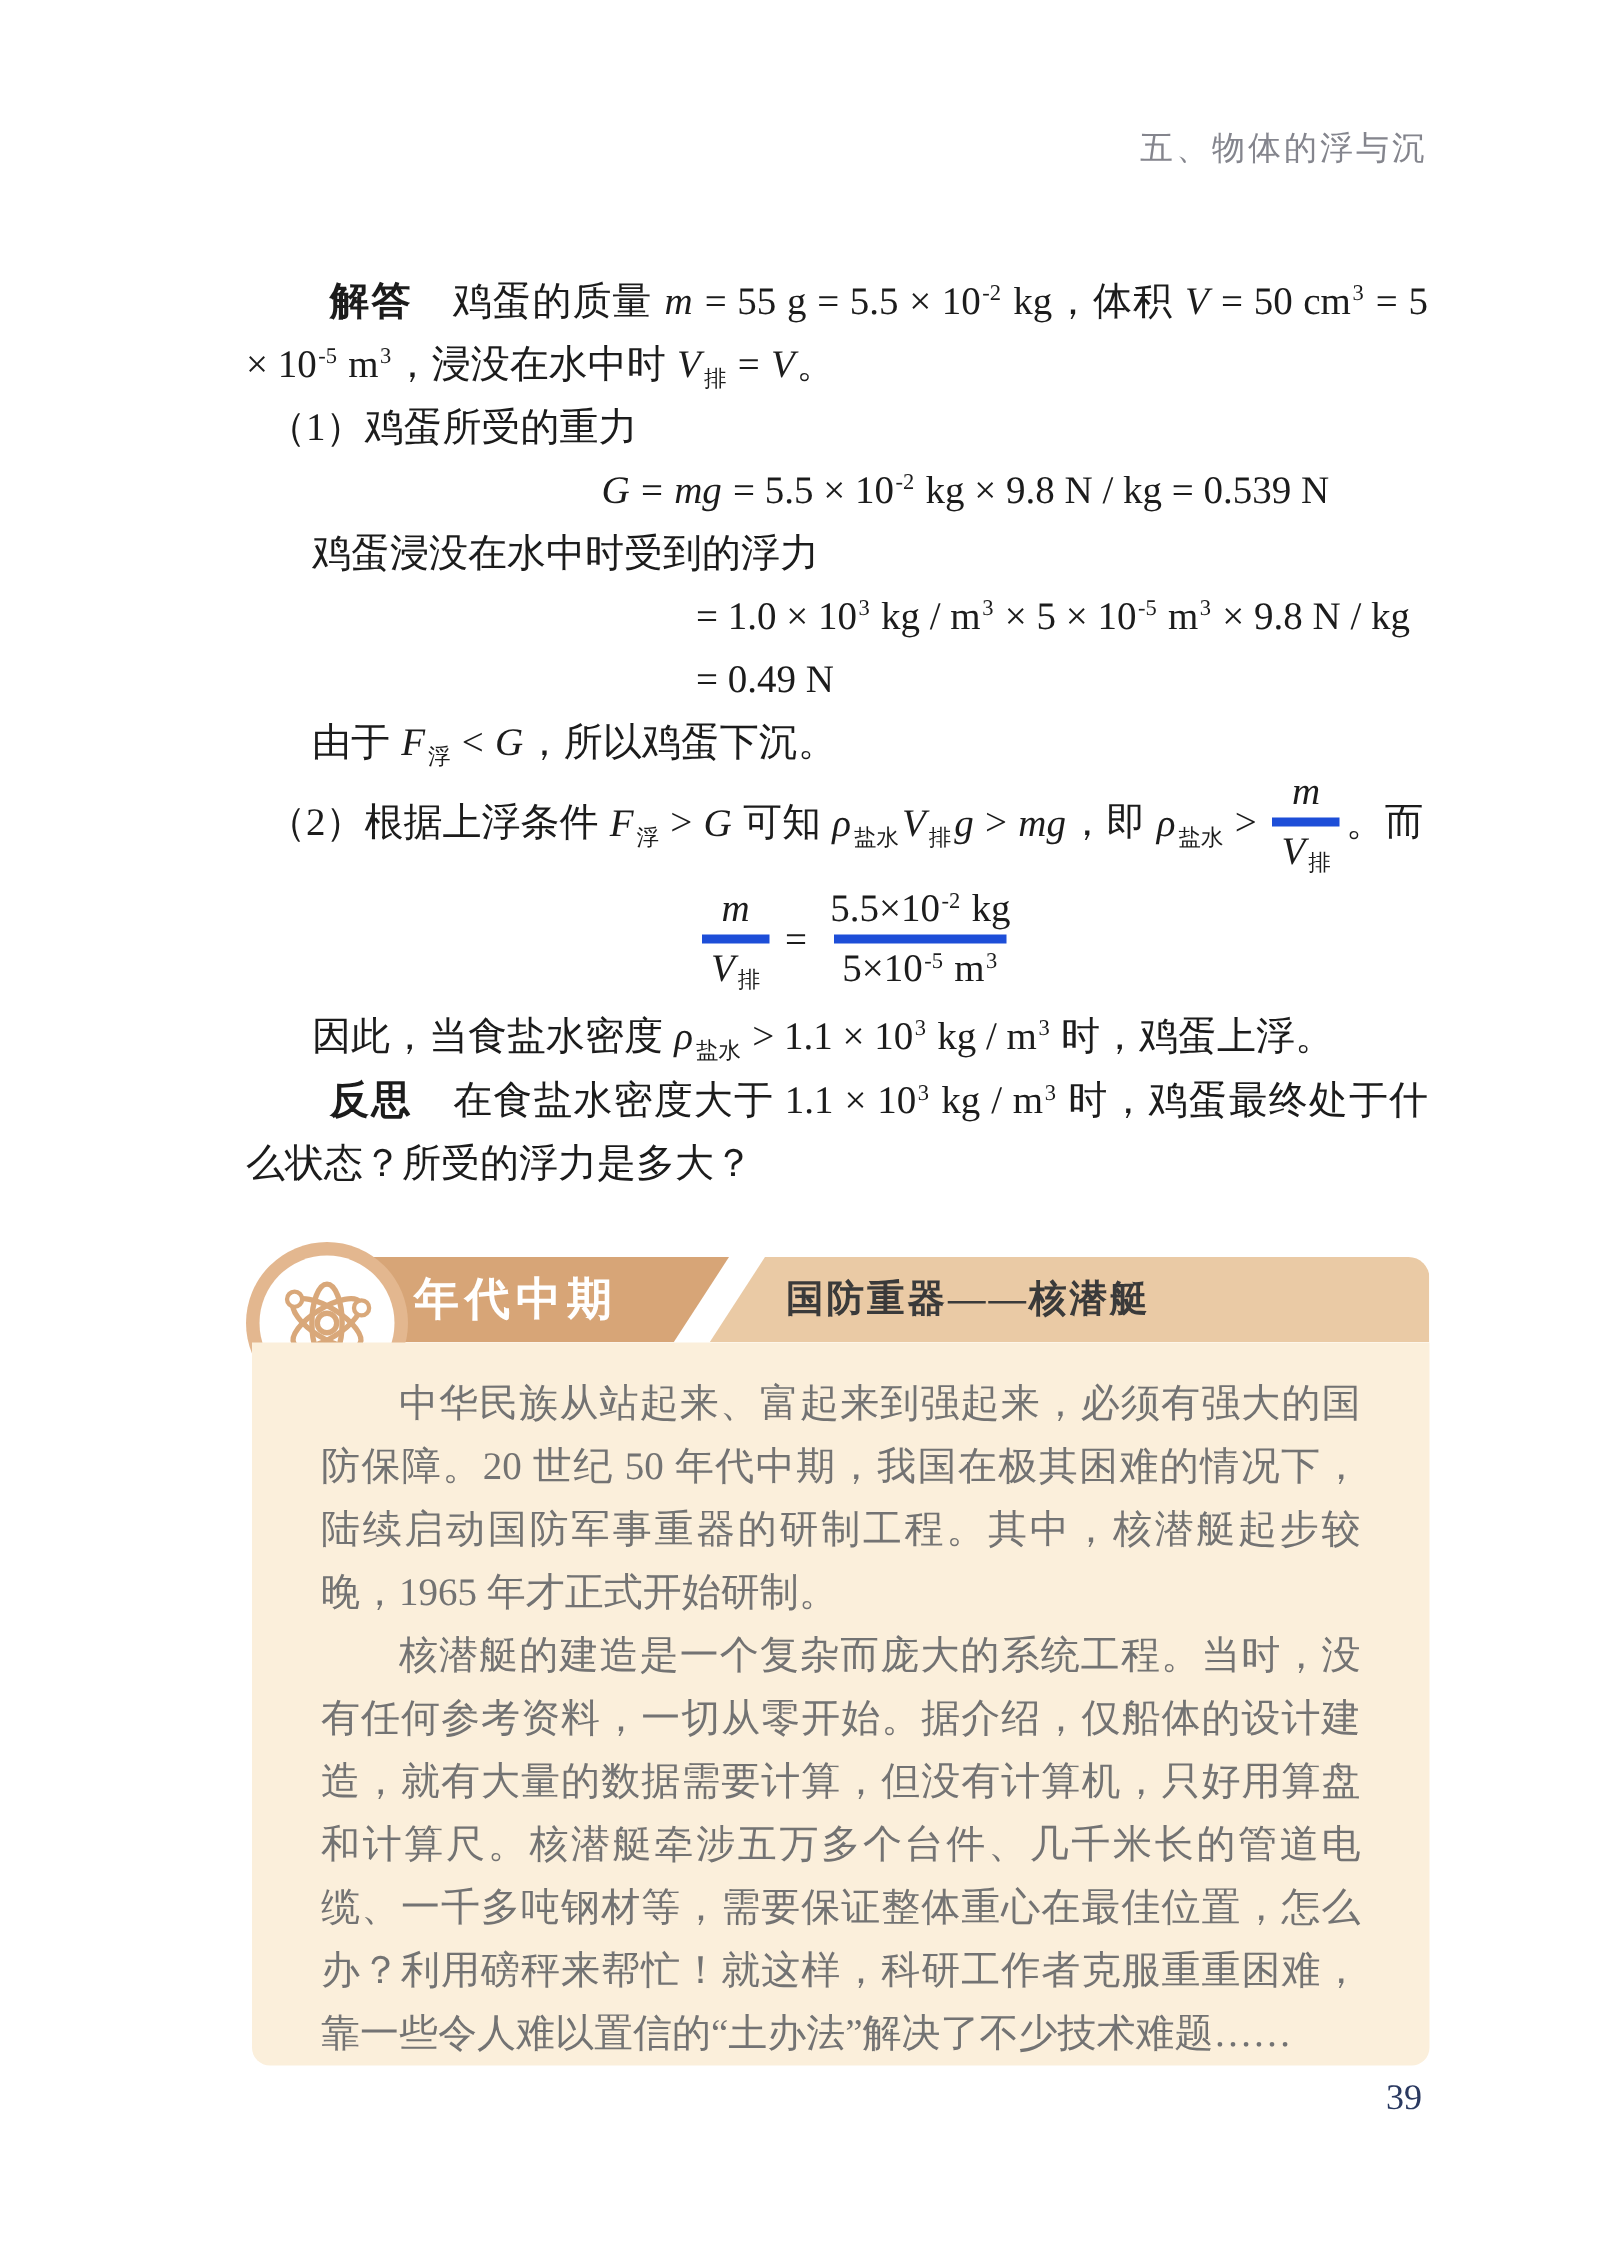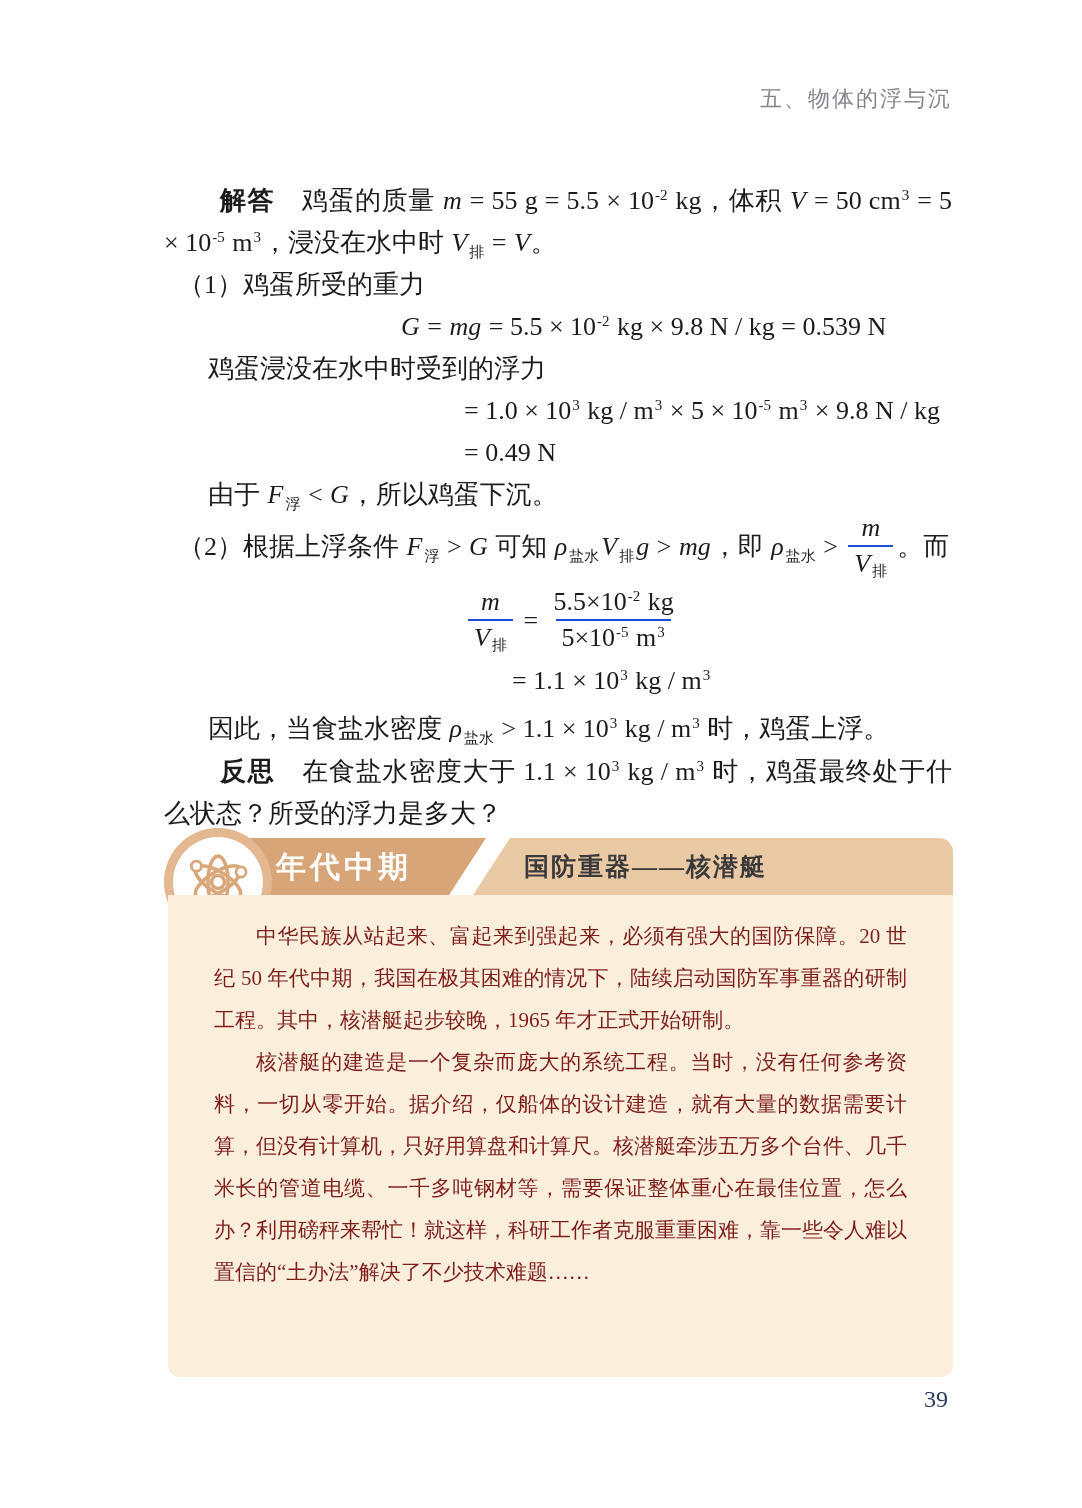--- a/index.html
+++ b/index.html
@@ -25,42 +25,42 @@
   .eqratio2{margin-left:348px;}
   .tall{line-height:54px;white-space:nowrap;}
   .gap-top{margin-top:6px;}
 
   i{font-style:italic;padding:0 1px;}
   sub{font-size:15px;line-height:0;vertical-align:-6px;margin:0 1px;}
   sup{font-size:15px;line-height:0;vertical-align:9px;margin:0 1px;}
   .frac{display:inline-flex;flex-direction:column;align-items:center;text-align:center;
         vertical-align:middle;line-height:1.15;margin:0 4px;transform:translateY(-3px);}
   .fnum{padding:0 5px 2px;}
-  .fden{border-top:2px solid #1d4ed8;padding:2px 5px 0;}
+  .fden{border-top:6px solid #1d4ed8;padding:2px 5px 0;}
   .frac sub{vertical-align:-4px;}
 
   
   .feature-box{position:absolute;left:168px;top:836px;width:785px;height:541px;}
   .fb-band{position:absolute;left:24px;right:0;top:2px;height:57px;background:#ffffff;
            border-radius:0 14px 0 0;overflow:hidden;}
   .fb-dark{position:absolute;inset:0;background:#D7A577;
            clip-path:polygon(0 0,294px 0,257px 100%,0 100%);}
   .fb-light{position:absolute;inset:0;background:#EACAA5;
            clip-path:polygon(318px 0,100% 0,100% 100%,281px 100%);}
   .fb-badge{position:absolute;left:84px;top:0;height:57px;line-height:57px;color:#ffffff;
     font-family:"Liberation Sans","DejaVu Sans",sans-serif;font-weight:bold;font-size:30px;letter-spacing:4px;}
   .fb-subtitle{position:absolute;left:332px;top:0;height:57px;line-height:57px;color:#3a3a3a;
     font-family:Liberation Serif, serif;font-weight:bold;font-size:25px;letter-spacing:2px;}
   .fb-icon{position:absolute;left:-4px;top:-8px;width:108px;height:108px;border-radius:50%;
     background:#E3B78F;display:flex;align-items:center;justify-content:center;}
   .fb-icon-inner{width:90px;height:90px;border-radius:50%;background:#ffffff;
     display:flex;align-items:center;justify-content:center;}
   .fb-body{position:absolute;left:0;top:59px;right:0;bottom:0;background:#FBEFDB;
     border-radius:0 0 12px 12px;padding:20px 46px 0 46px;}
-  .fb-para{margin:0;text-indent:2em;font-size:21px;line-height:42px;text-align:justify;color:#7f1d1d;}
+  .fb-para{margin:0;text-indent:2em;font-size:26px;line-height:42px;text-align:justify;color:#737373;}
 
   .page-number{position:absolute;left:164px;top:1386px;width:784px;text-align:right;
     font-size:24px;color:#2A3960;}
 </style>
 </head>
 <body>
 
 <div class="page">
 
   <div class="running-head">五、物体的浮与沉</div>
@@ -77,21 +77,20 @@
           <span class="fnum"><i>m</i></span>
           <span class="fden"><i>V</i><sub>排</sub></span>
         </span>。而</div>
     <div class="ln eqratio"><span class="frac">
           <span class="fnum"><i>m</i></span>
           <span class="fden"><i>V</i><sub>排</sub></span>
         </span> = <span class="frac">
           <span class="fnum">5.5×10<sup>-2</sup> kg</span>
           <span class="fden">5×10<sup>-5</sup> m<sup>3</sup></span>
         </span></div>
-    <div class="ln eqratio2">= 1.1 × 10<sup>3</sup> kg / m<sup>3</sup></div>
     <div class="ln ind2 gap-top">因此，当食盐水密度 <i>ρ</i><sub>盐水</sub> &gt; 1.1 × 10<sup>3</sup> kg / m<sup>3</sup> 时，鸡蛋上浮。</div>
     <p class="para"><b class="lbl">反思</b><span>　在食盐水密度大于 1.1 × 10<sup>3</sup> kg / m<sup>3</sup> 时，鸡蛋最终处于什么状态？所受的浮力是多大？</span></p>
   </div>
 
   <div class="feature-box">
     <div class="fb-band">
       <div class="fb-dark"></div>
       <div class="fb-light"></div>
       <div class="fb-badge">年代中期</div>
       <div class="fb-subtitle">国防重器——核潜艇</div>

